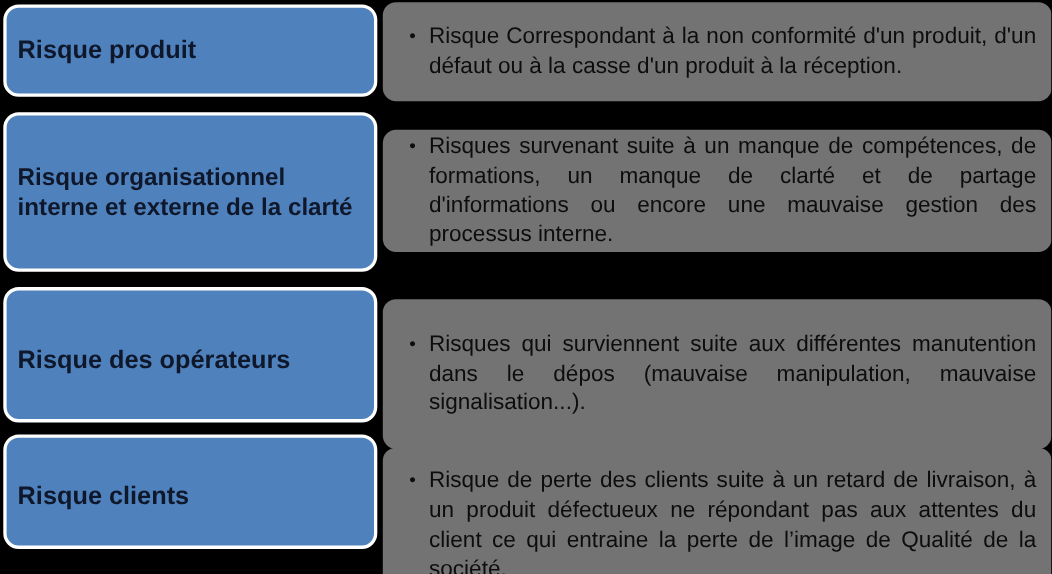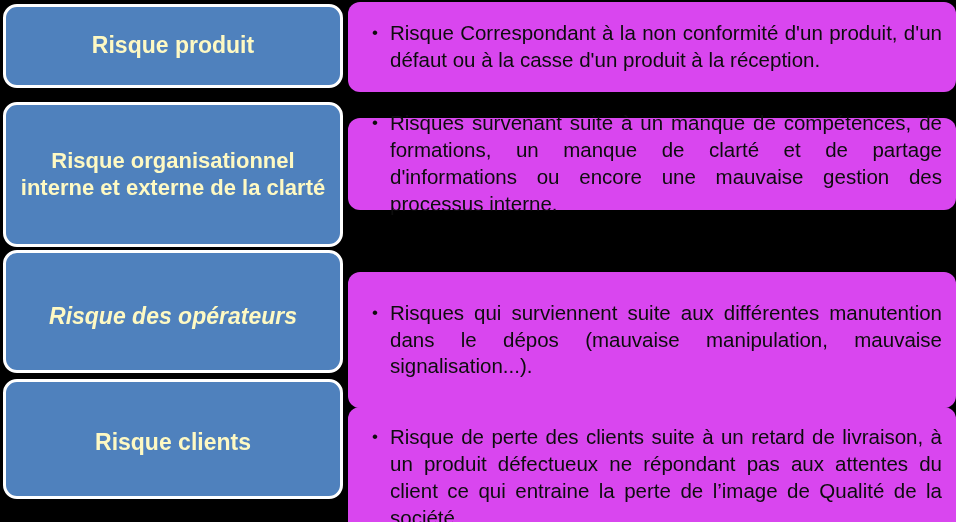--- a/index.html
+++ b/index.html
@@ -27,22 +27,22 @@
     position: absolute;
     left: 3px;
     width: 340px;
     box-sizing: border-box;
     background: #4f81bd;
     border: 3px solid #ffffff;
     border-radius: 14px;
     display: flex;
     align-items: center;
     justify-content: center;
-    text-align: center;
-    color: #fef9c3;
+    text-align: left;
+    color: #0f172a;
     font-weight: bold;
     font-size: 23px;
     line-height: 1.18;
     padding: 4px 10px;
   }
   .label-box.multi {
     font-size: 22px;
     line-height: 1.2;
   }
   .label-box.low {
@@ -52,21 +52,21 @@
     display: block;
     width: 100%;
   }
 
   
   .desc-panel {
     position: absolute;
     left: 348px;
     width: 608px;
     box-sizing: border-box;
-    background: #d946ef;
+    background: #737373;
     border-radius: 12px;
     padding: 8px 14px 8px 22px;
     display: flex;
     align-items: center;
   }
   .desc-inner {
     width: 100%;
   }
   .bullet-item {
     position: relative;
@@ -89,26 +89,26 @@
   }
   .bullet-item > span {
     display: block;
   }
 
   
   #row-1 .label-box { top: 4px;   height: 84px; }
   #row-1 .desc-panel{ top: 2px;   height: 90px; }
 
   #row-2 .label-box { top: 102px; height: 145px; }
-  #row-2 .desc-panel{ top: 118px; height: 92px; }
+  #row-2 .desc-panel{ top: 118px; height: 111px; }
 
-  #row-3 .label-box { top: 250px; height: 123px; font-style: italic; }
+  #row-3 .label-box { top: 261px; height: 123px; }
   #row-3 .desc-panel{ top: 272px; height: 136px; }
 
-  #row-4 .label-box { top: 379px; height: 120px; }
+  #row-4 .label-box { top: 395px; height: 104px; }
   #row-4 .desc-panel{ top: 407px; height: 142px; }
 
   
   #row-3 .label-text { transform: translateY(5px); }
   
   #row-4 .label-text { transform: translateY(4px); }
 </style>
 </head>
 <body>
 

